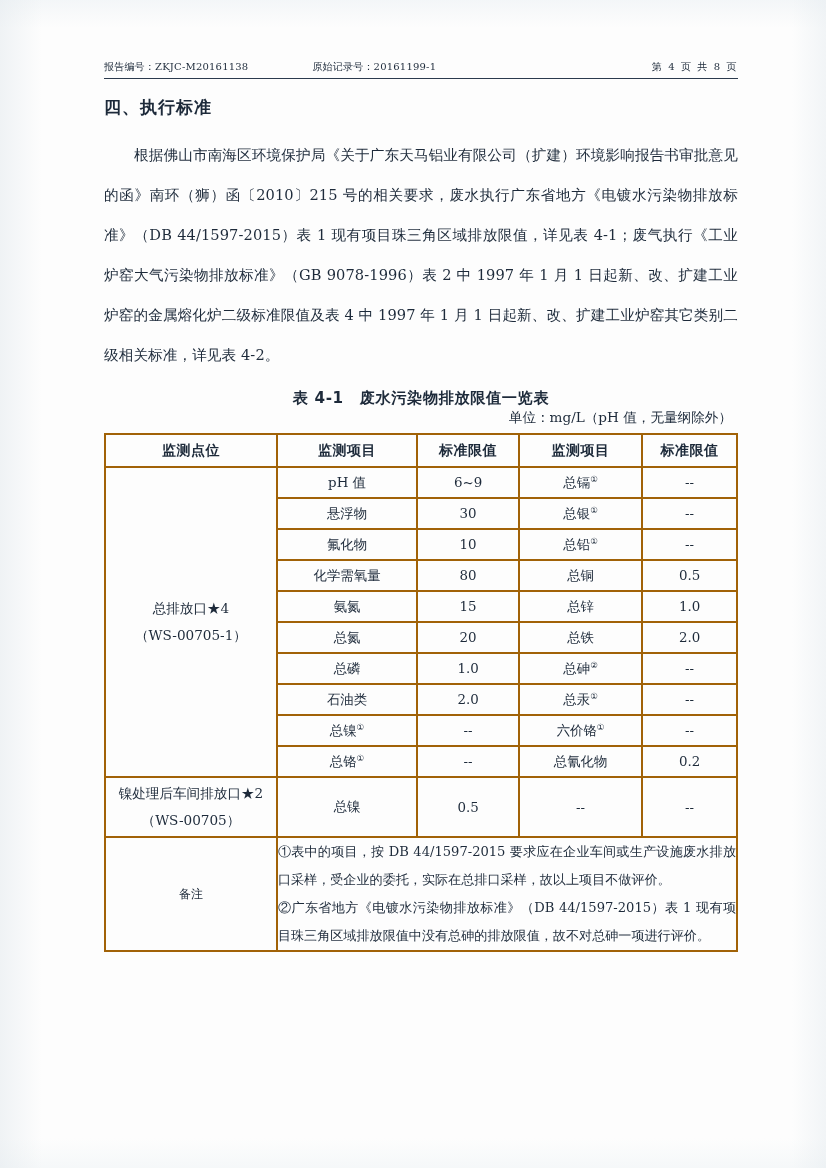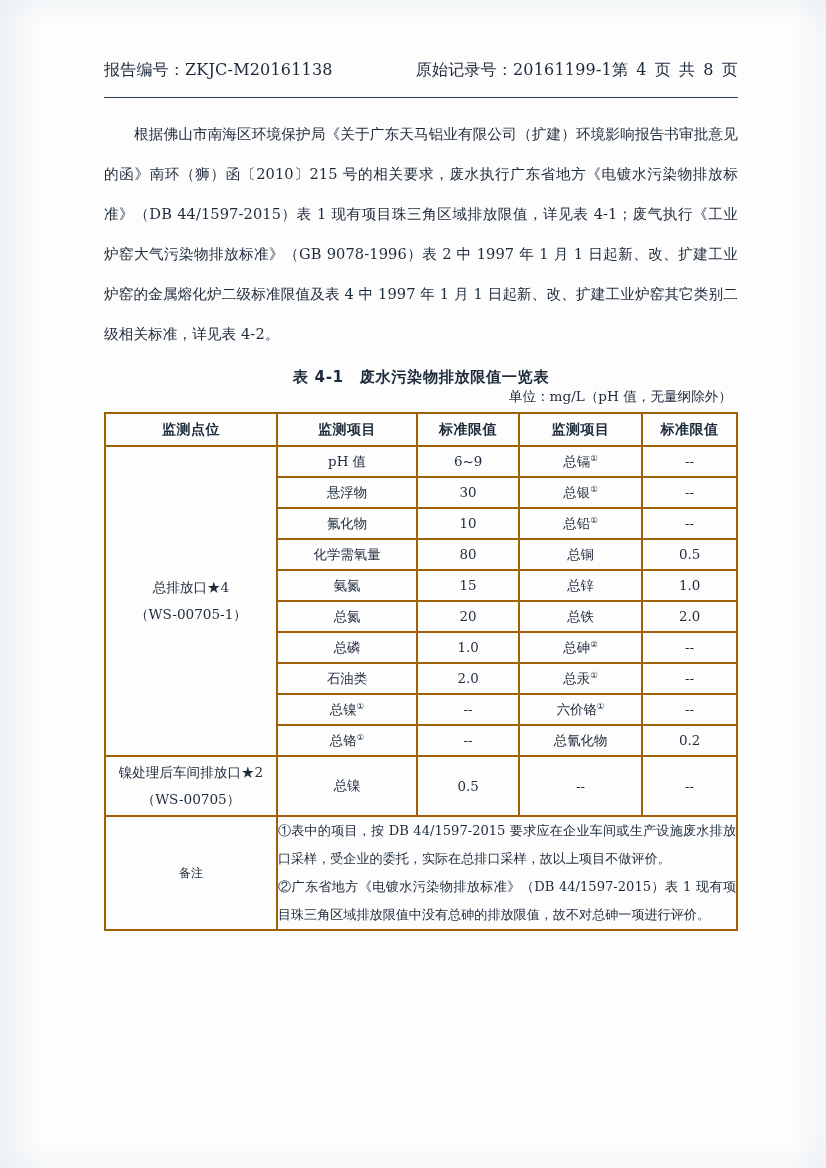--- a/index.html
+++ b/index.html
@@ -39,28 +39,28 @@
     position: absolute;
     left: 104px;
     top: 60px;
     width: 634px;
   }
 
   
   .doc-header {
     display: flex;
     align-items: baseline;
-    font-size: 16px;
+    font-size: 10px;
     letter-spacing: 0.2px;
-    padding-bottom: 16px;
+    padding-bottom: 4px;
     border-bottom: 1.4px solid #2b3a4d;
     white-space: nowrap;
   }
   .hdr-left   { flex: 0 0 auto; }
-  .hdr-mid    { flex: 0 0 auto; margin-left: 83px; }
+  .hdr-mid    { flex: 0 0 auto; margin-left: 64px; }
   .hdr-right  { flex: 0 0 auto; margin-left: auto; letter-spacing: 1.6px; }
 
   
   .section-title {
     margin-top: 17px;
     font-size: 17px;
     font-weight: bold;
     font-family: "DejaVu Sans", "Liberation Sans", sans-serif;
     letter-spacing: 1px;
   }
@@ -155,20 +155,21 @@
 
 <div class="page">
   <div class="content">
 
     <div class="doc-header">
       <span class="hdr-left">报告编号：ZKJC-M20161138</span>
       <span class="hdr-mid">原始记录号：20161199-1</span>
       <span class="hdr-right">第 4 页 共 8 页</span>
     </div>
 
+    <div class="section-title">四、执行标准</div>
 
     <div class="body-para"><span class="indent"></span><span>根据佛山市南海区环境保护局《关于广东天马铝业有限公司（扩建）环境影响报告书审批意见的函》南环（狮）函〔2010〕215 号的相关要求，废水执行广东省地方《电镀水污染物排放标准》（DB 44/1597-2015）表 1 现有项目珠三角区域排放限值，详见表 4-1；废气执行《工业炉窑大气污染物排放标准》（GB 9078-1996）表 2 中 1997 年 1 月 1 日起新、改、扩建工业炉窑的金属熔化炉二级标准限值及表 4 中 1997 年 1 月 1 日起新、改、扩建工业炉窑其它类别二级相关标准，详见表 4-2。</span></div>
 
     <div class="table-caption">
       <span class="cap-no">表 4-1</span><span>废水污染物排放限值一览表</span>
     </div>
 
     <div class="units-line">单位：mg/L（pH 值，无量纲除外）</div>
 
     <table class="limits">

